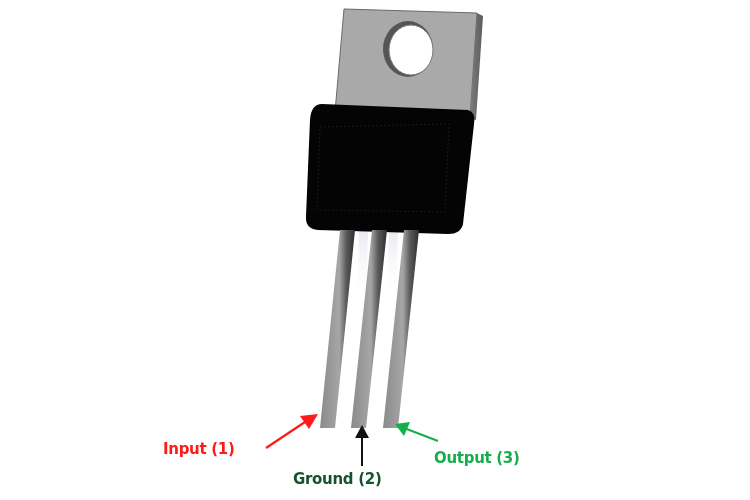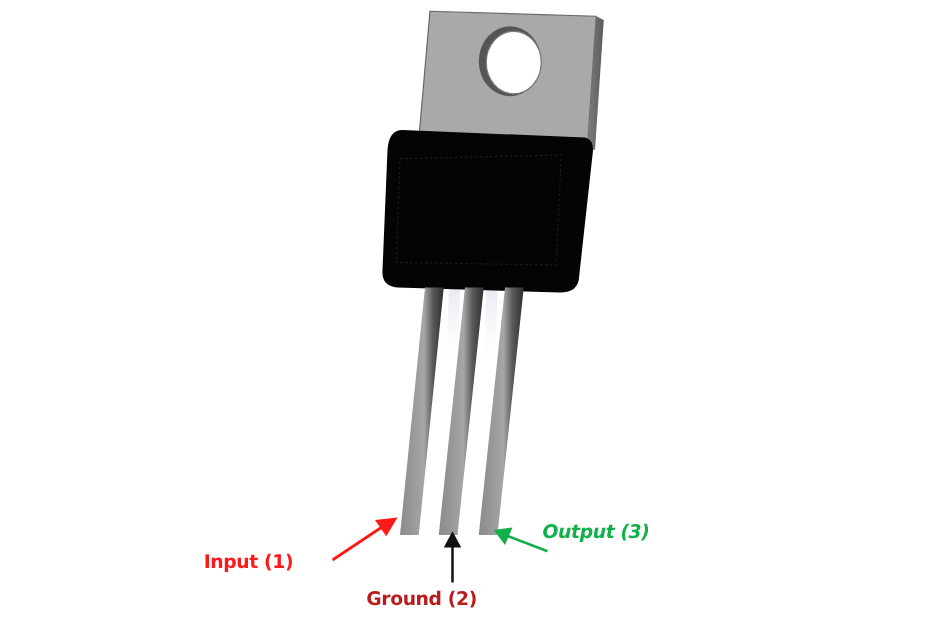--- a/index.html
+++ b/index.html
@@ -2,21 +2,21 @@
 <html><head>
   <meta charset="utf-8">
   <style>
     html, body { margin: 0; padding: 0; }
     body { width: 750px; height: 500px; background: #ffffff; position: relative; overflow: hidden;
            font-family: "Liberation Sans", sans-serif; }
     #diagram { position: absolute; left: 0; top: 0; width: 750px; height: 500px; }
     .label { position: absolute; font-family: "DejaVu Sans", sans-serif; font-weight: bold; font-size: 15px; white-space: nowrap; letter-spacing: -0.3px; }
     #lbl-input { left: 163px; top: 440px; }
     #lbl-ground { left: 293px; top: 470px; }
-    #lbl-output { left: 434px; top: 416px; font-style: italic; }
+    #lbl-output { left: 434px; top: 449px; }
   </style>
 </head>
 <body>
 
 <svg id="diagram" viewBox="0 0 750 500" xmlns="http://www.w3.org/2000/svg">
   <defs>
     <linearGradient id="leadGrad" x1="0" x2="1" y1="0" y2="0">
       <stop offset="0" stop-color="#8a8a8a"></stop>
       <stop offset="0.55" stop-color="#a6a6a6"></stop>
       <stop offset="0.75" stop-color="#5a5a5a"></stop>
@@ -68,14 +68,14 @@
     <line x1="362" y1="466" x2="362" y2="436" stroke="#111111" stroke-width="2"></line>
     <polygon points="362,425 355,438 369,438" fill="#111111"></polygon>
   </g>
   <g>
     <line x1="438" y1="441" x2="404" y2="428" stroke="#12b04a" stroke-width="2.2"></line>
     <polygon points="395,424 410,422 404,436" fill="#12b04a"></polygon>
   </g>
 </svg>
 
 <div id="lbl-input" class="label" style="color:#ff1a1a">Input (1)</div>
-<div id="lbl-ground" class="label" style="color:#b91c1c">Ground (2)</div>
+<div id="lbl-ground" class="label" style="color:#14532d">Ground (2)</div>
 <div id="lbl-output" class="label" style="color:#12b04a">Output (3)</div>
 
 </body></html>

